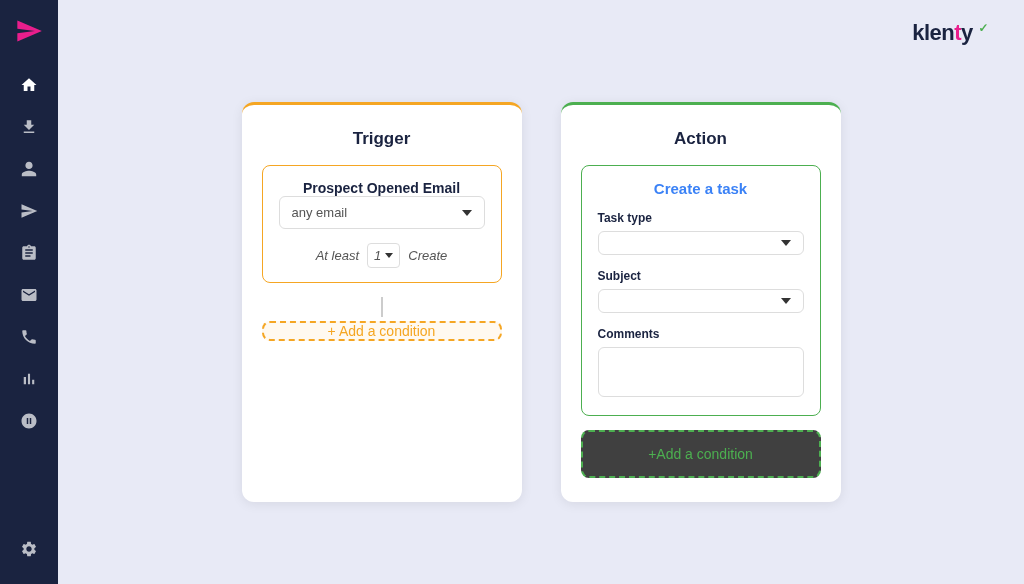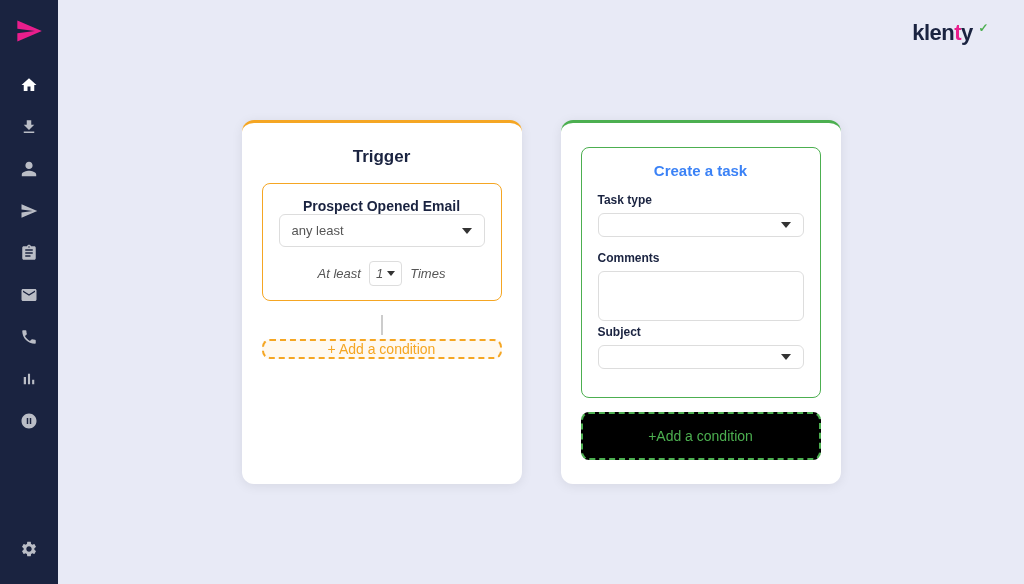--- a/index.html
+++ b/index.html
@@ -243,21 +243,21 @@
       resize: none;
       padding: 6px 10px;
       font-size: 13px;
       color: #555;
     }
 
     
     .add-condition-action {
       border: 2px dashed #4caf50;
       border-radius: 8px;
-      background: #000000;
+      background: #404040;
       padding: 14px;
       text-align: center;
       cursor: pointer;
       font-size: 14px;
       font-weight: 500;
       color: #4caf50;
     }
   </style>
 </head>
 <body>
@@ -342,65 +342,66 @@
 
   <div class="cards-container">
 
     <div class="card trigger-card">
       <div class="card-title">Trigger</div>
 
       <div class="trigger-inner-box">
         <div class="trigger-event-title">Prospect Opened Email</div>
 
         <div class="dropdown-field">
-          <span>any least</span>
+          <span>any email</span>
           <div class="dropdown-arrow"></div>
         </div>
 
         <div class="at-least-row">
           <span>At least</span>
           <div class="at-least-select">
             <span>1</span>
             <div class="at-least-select" style="border:none; padding:0;">
               <div class="dropdown-arrow-small" style="width:0;height:0;border-left:4px solid transparent;border-right:4px solid transparent;border-top:5px solid #333;"></div>
             </div>
           </div>
-          <span>Times</span>
+          <span>Create</span>
         </div>
       </div>
 
       <div class="connector"></div>
 
       <div class="add-condition-trigger">+ Add a condition</div>
     </div>
 
     <div class="card action-card">
+      <div class="card-title">Action</div>
 
       <div class="action-inner-box">
         <div class="action-event-title">Create a task</div>
 
         <div class="field-group">
           <div class="field-label">Task type</div>
           <div class="dropdown-field">
             <span></span>
             <div class="dropdown-arrow"></div>
           </div>
         </div>
 
         <div class="field-group">
-          <div class="field-label">Comments</div>
-          <textarea class="comments-textarea" style=""></textarea>
-        </div>
-
-        <div class="field-group">
           <div class="field-label">Subject</div>
           <div class="dropdown-field">
             <span></span>
             <div class="dropdown-arrow"></div>
           </div>
         </div>
+
+        <div class="field-group">
+          <div class="field-label">Comments</div>
+          <textarea class="comments-textarea" style=""></textarea>
+        </div>
       </div>
 
       <div class="add-condition-action">+Add a condition</div>
     </div>
 
   </div>
 </div>
 
 </body></html>

